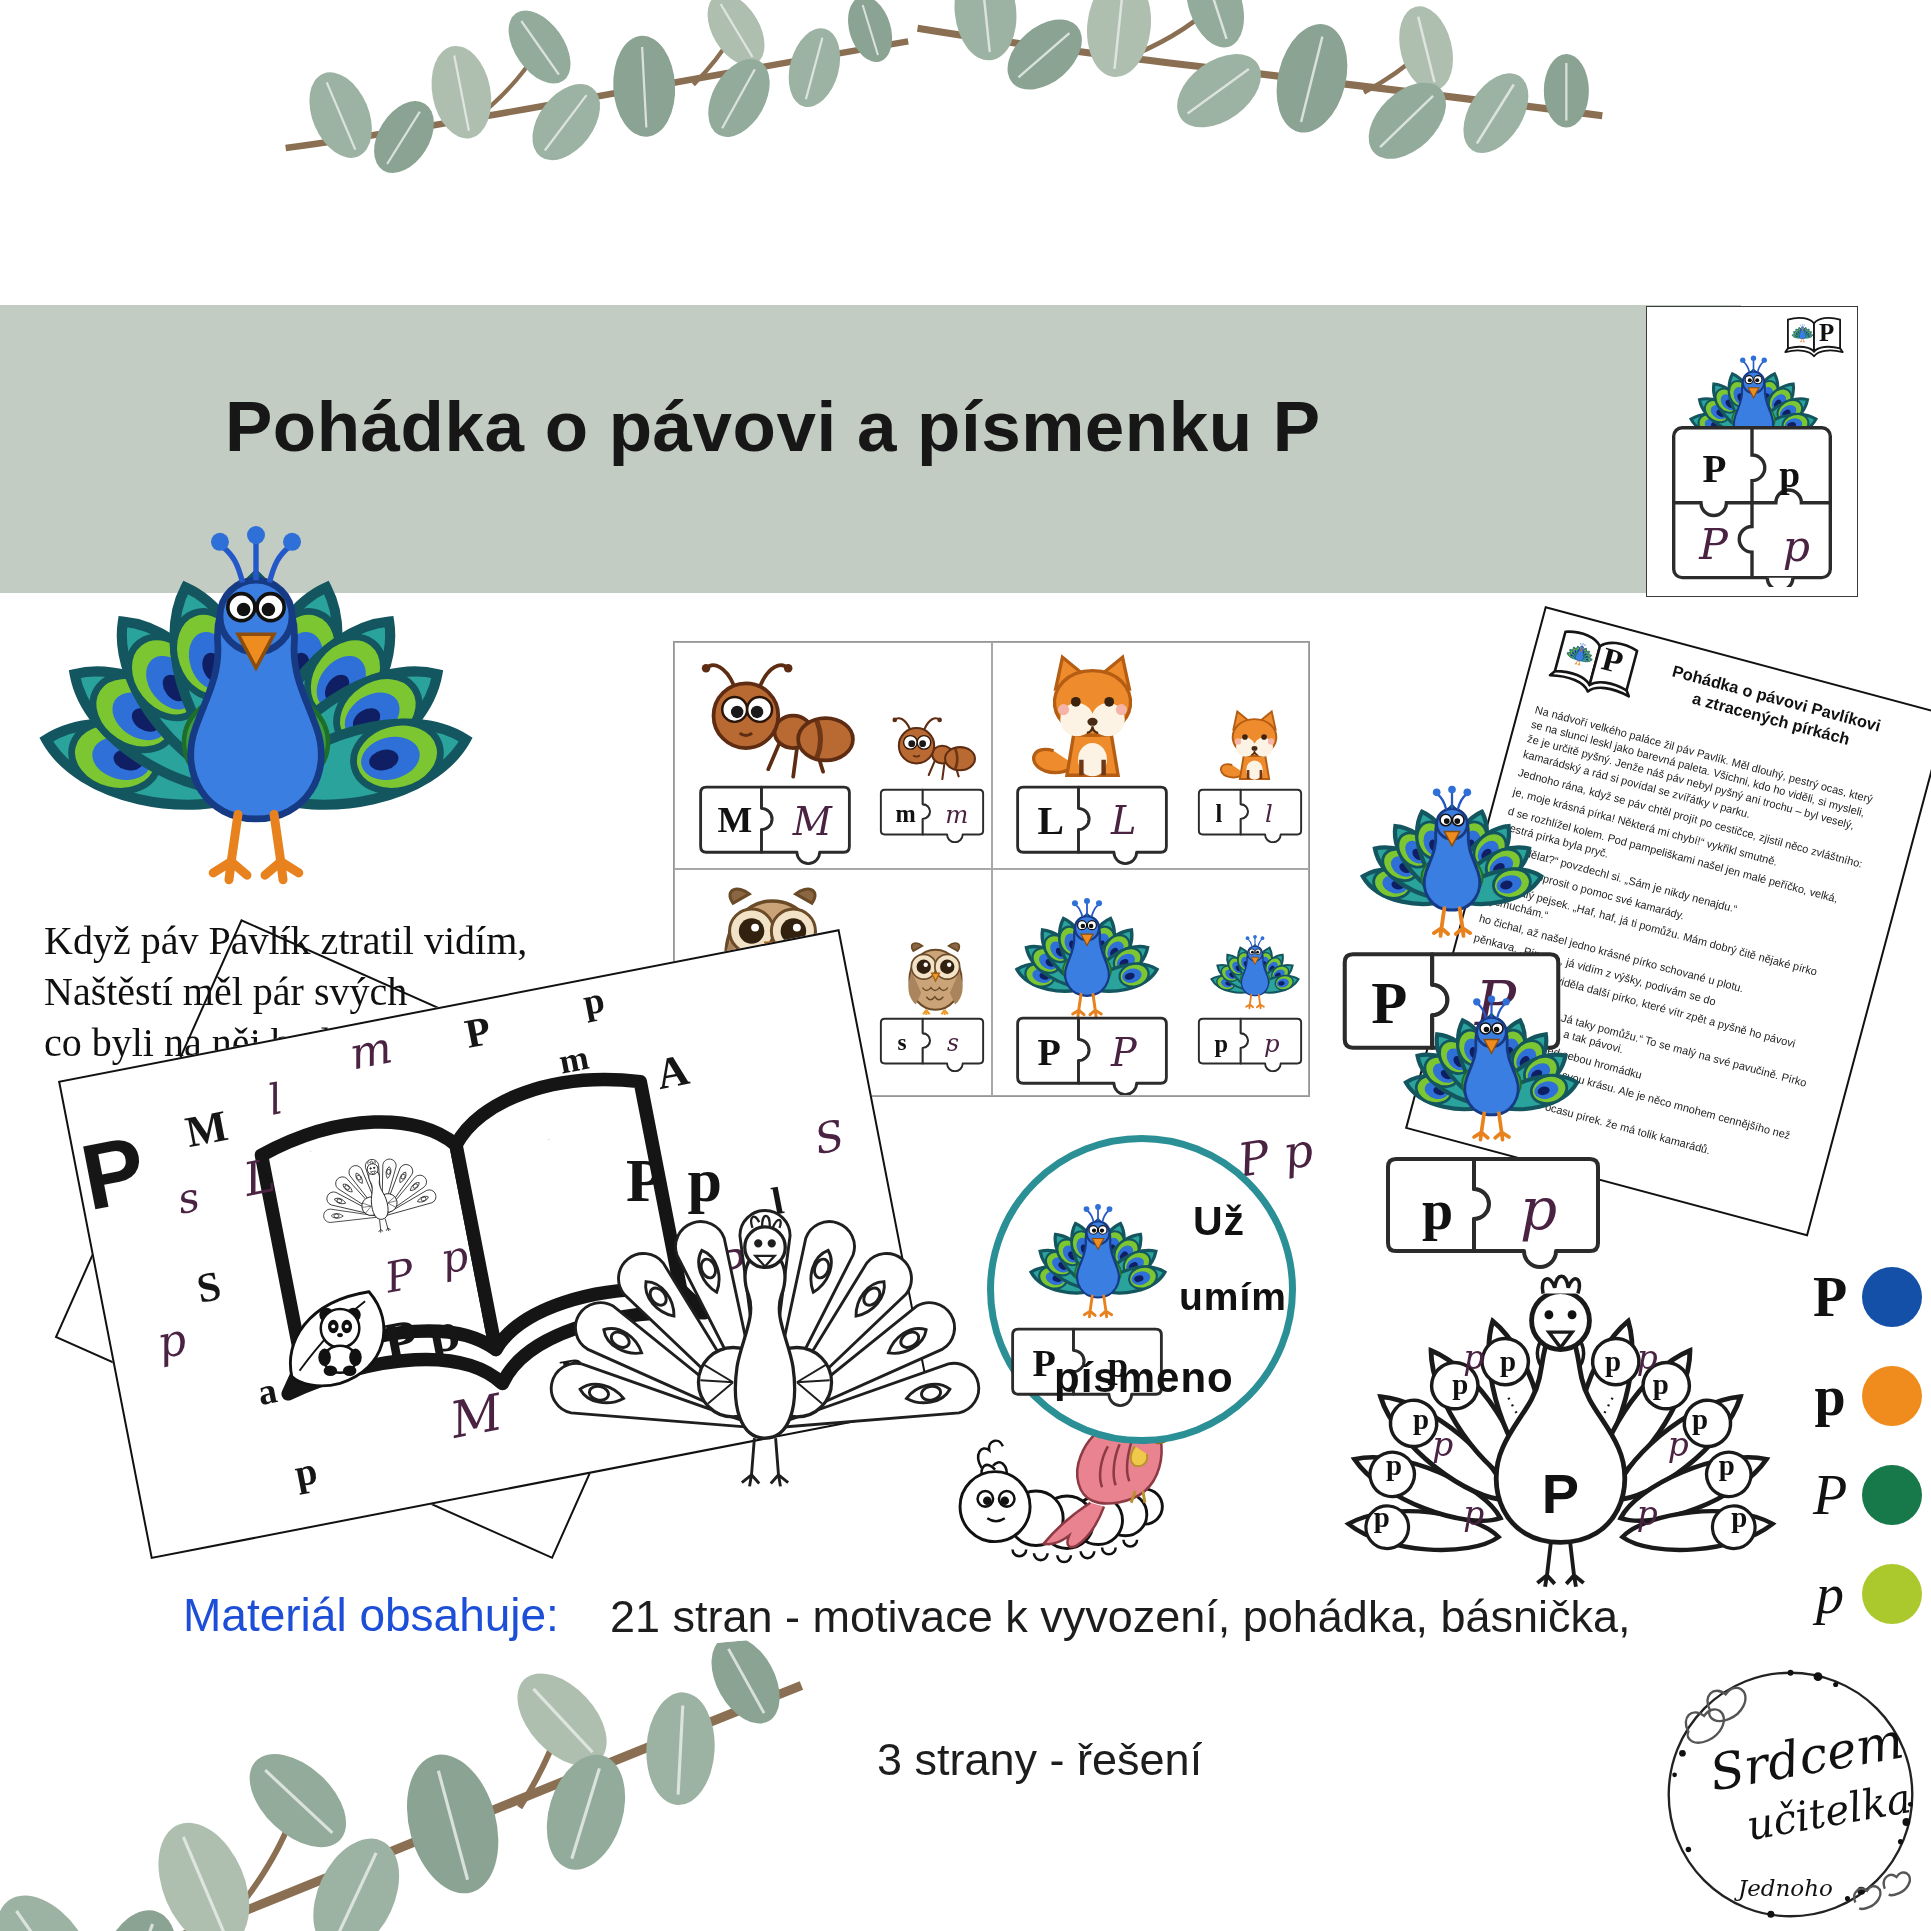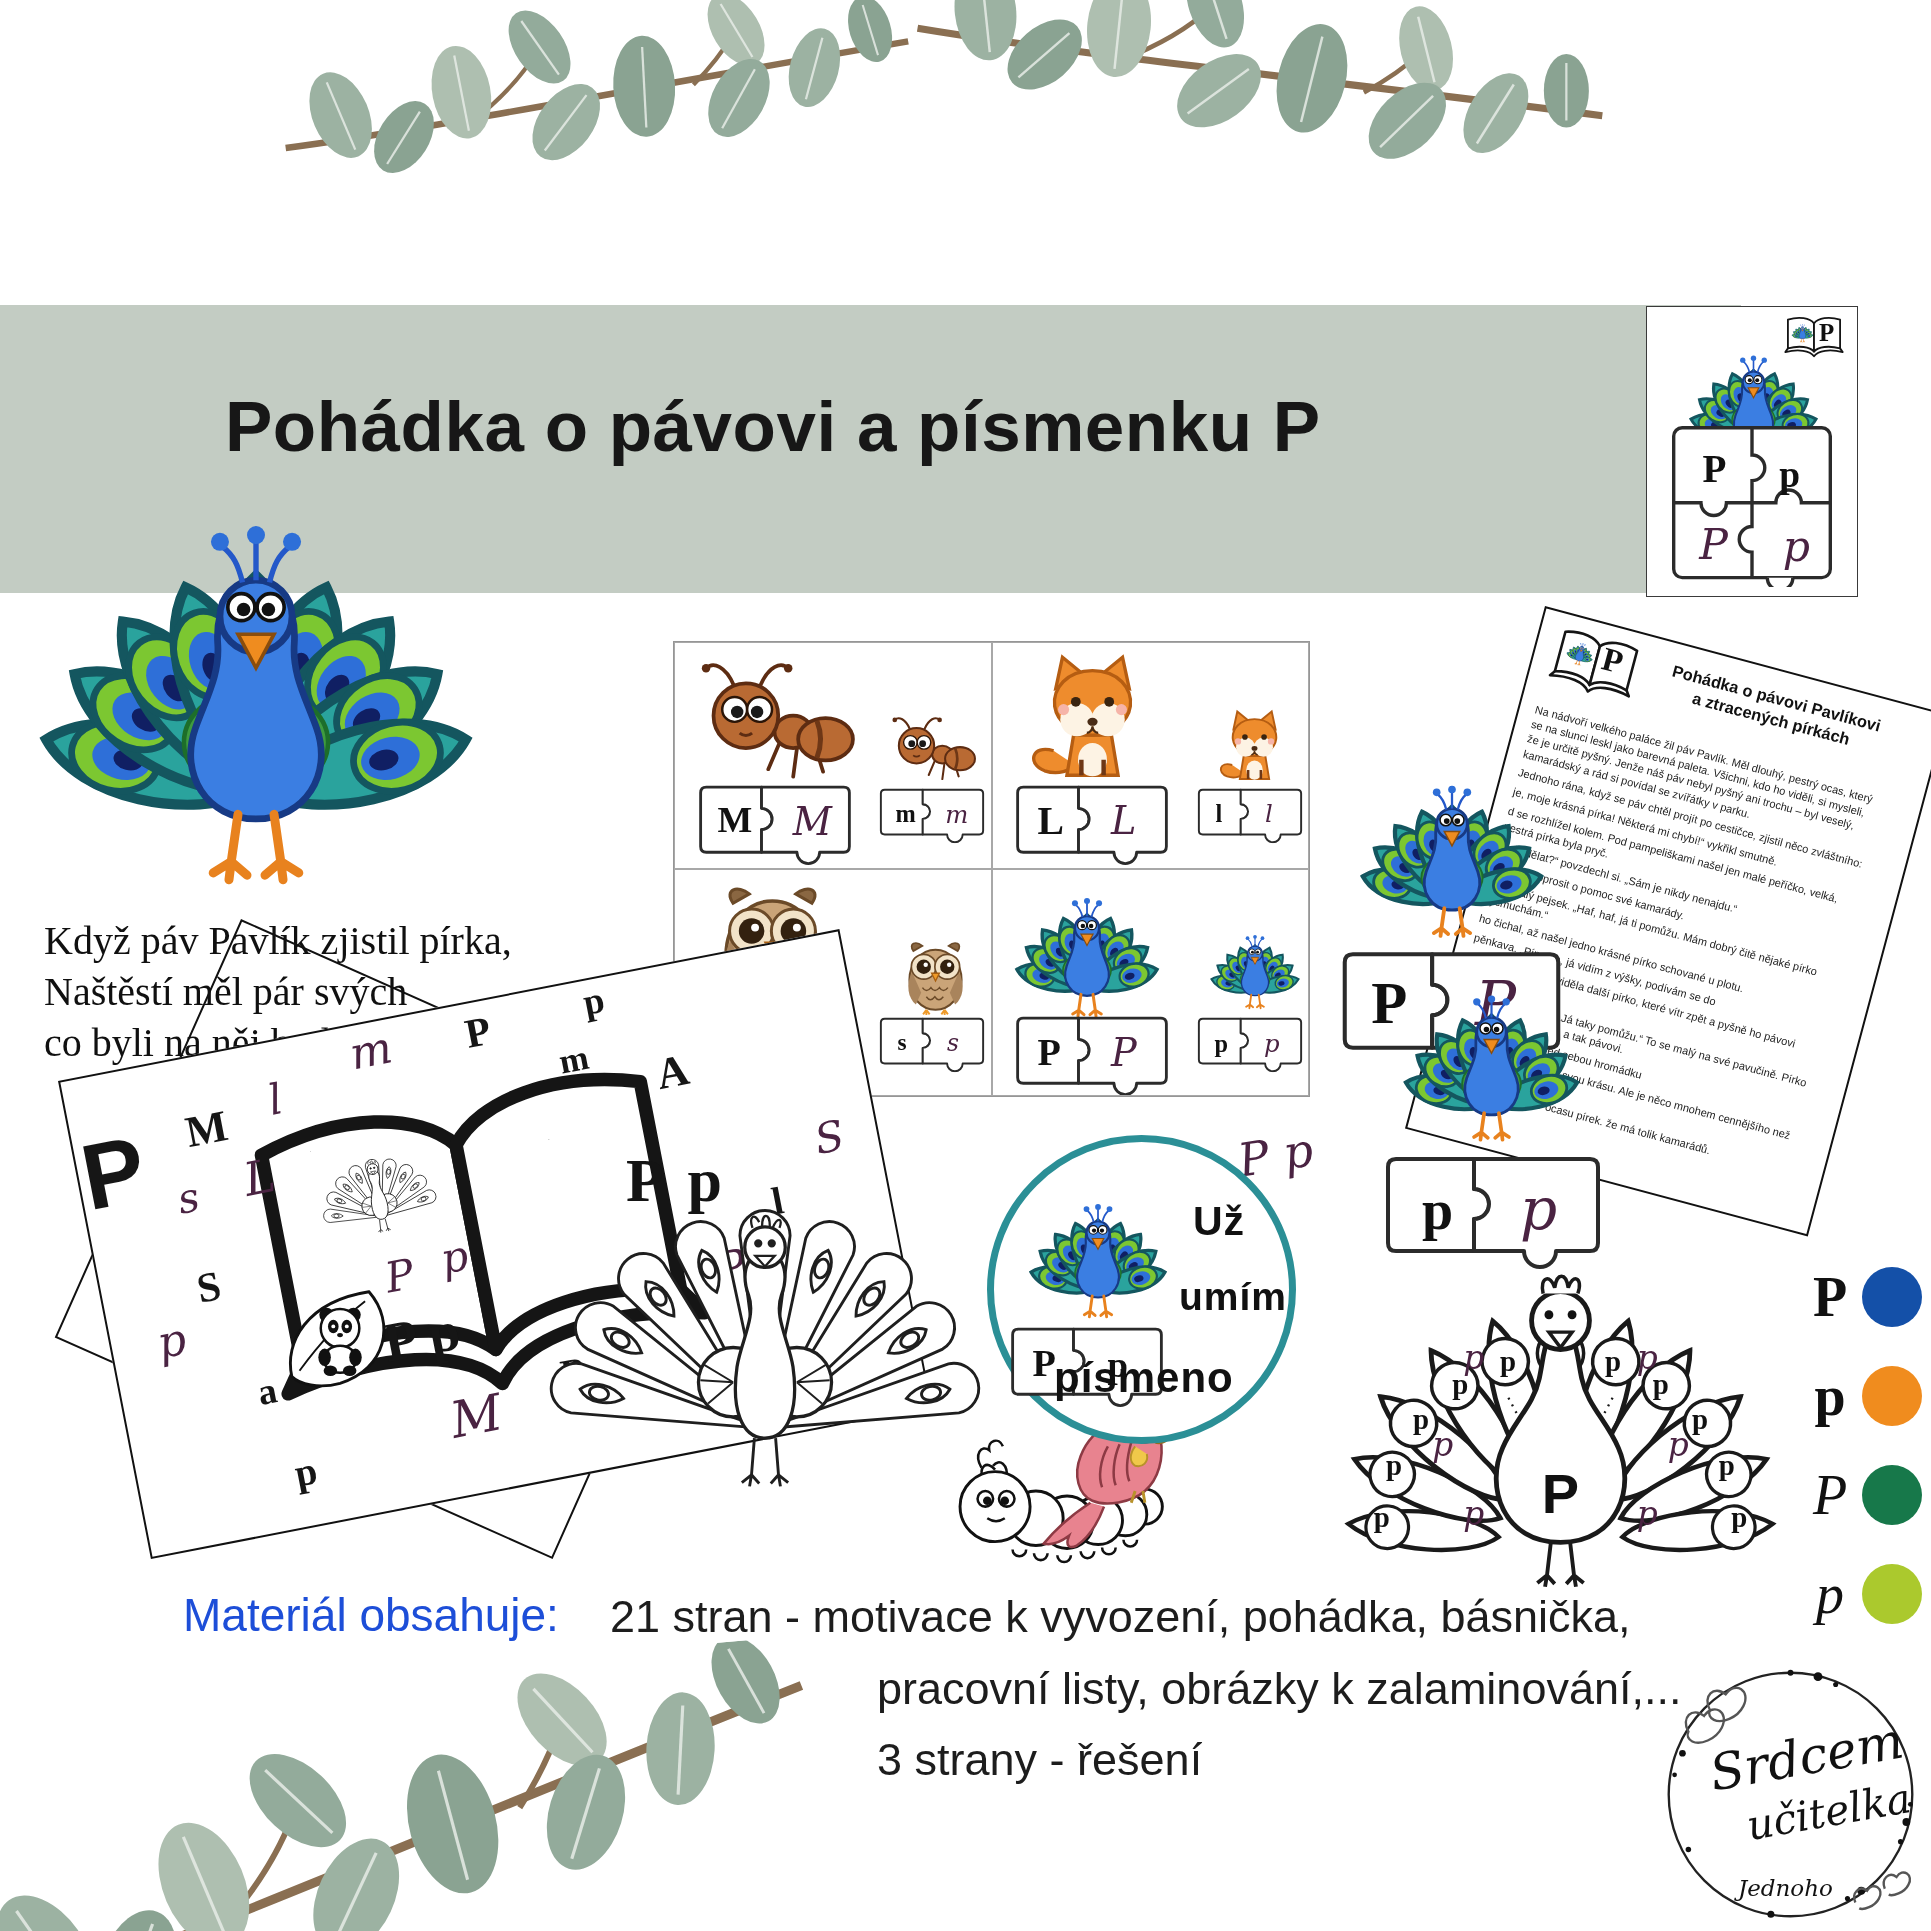--- a/index.html
+++ b/index.html
@@ -357,21 +357,21 @@
       <text class="pzC" x="38" y="162" font-size="50">P</text>
       <text class="pzC" x="136" y="164" font-size="50">p</text>
     </svg>
   </div>
 
   <svg class="abs" style="left:0px;top:454px;width:512px;height:473px;z-index:4" viewBox="0 0 220 210">
       <use href="#pc"></use>
     </svg>
 
   <div id="poem" class="abs">
-    <div>Když páv Pavlík zjistil pírka,</div>
+    <div>Když páv Pavlík ztratil vidím,</div>
     <div>Naštěstí měl pár svých</div>
     <div>co byli na něj hod</div>
   </div>
 
   <div id="backsheet" class="abs"></div>
 
   <div id="sheet" class="abs">
     <svg class="abs" style="left:145px;top:75px;width:463px;height:355px" viewBox="0 0 480 368" width="463" height="355">
         <use href="#bookS"></use>
       </svg>
@@ -630,21 +630,20 @@
       <span class="legdot" style="background-color: rgb(171, 201, 45);"></span>
     </div>
   </div>
 
   <svg class="abs" style="left:278px;top:1284px;width:126px;height:108px;z-index:6" viewBox="0 0 130 112" width="126" height="108">
       <use href="#pandaleaf"></use>
     </svg>
 
   <div id="footlabel" class="abs">Materiál obsahuje:</div>
   <div class="footline" style="left:610px;top:1591px">21 stran - motivace k vyvození, pohádka, básnička,</div>
-  <div class="footline" style="left:877px;top:1663px">pracovní listy, obrázky k zalaminování,...</div>
   <div class="footline" style="left:877px;top:1734px">3 strany - řešení</div>
 
   <svg class="abs" style="left:-68px;top:1672px;width:917px;height:328px;transform:rotate(-5deg);z-index:2" viewBox="0 0 950 340" width="917" height="328">
       <use href="#euc"></use>
     </svg>
 
   <div class="abs" style="left:1653px;top:1657px;width:275px;height:275px;z-index:5">
     <svg style="width:275px;height:275px" viewBox="0 0 285 285" width="275" height="275">
         <use href="#logoS"></use>
       </svg>

